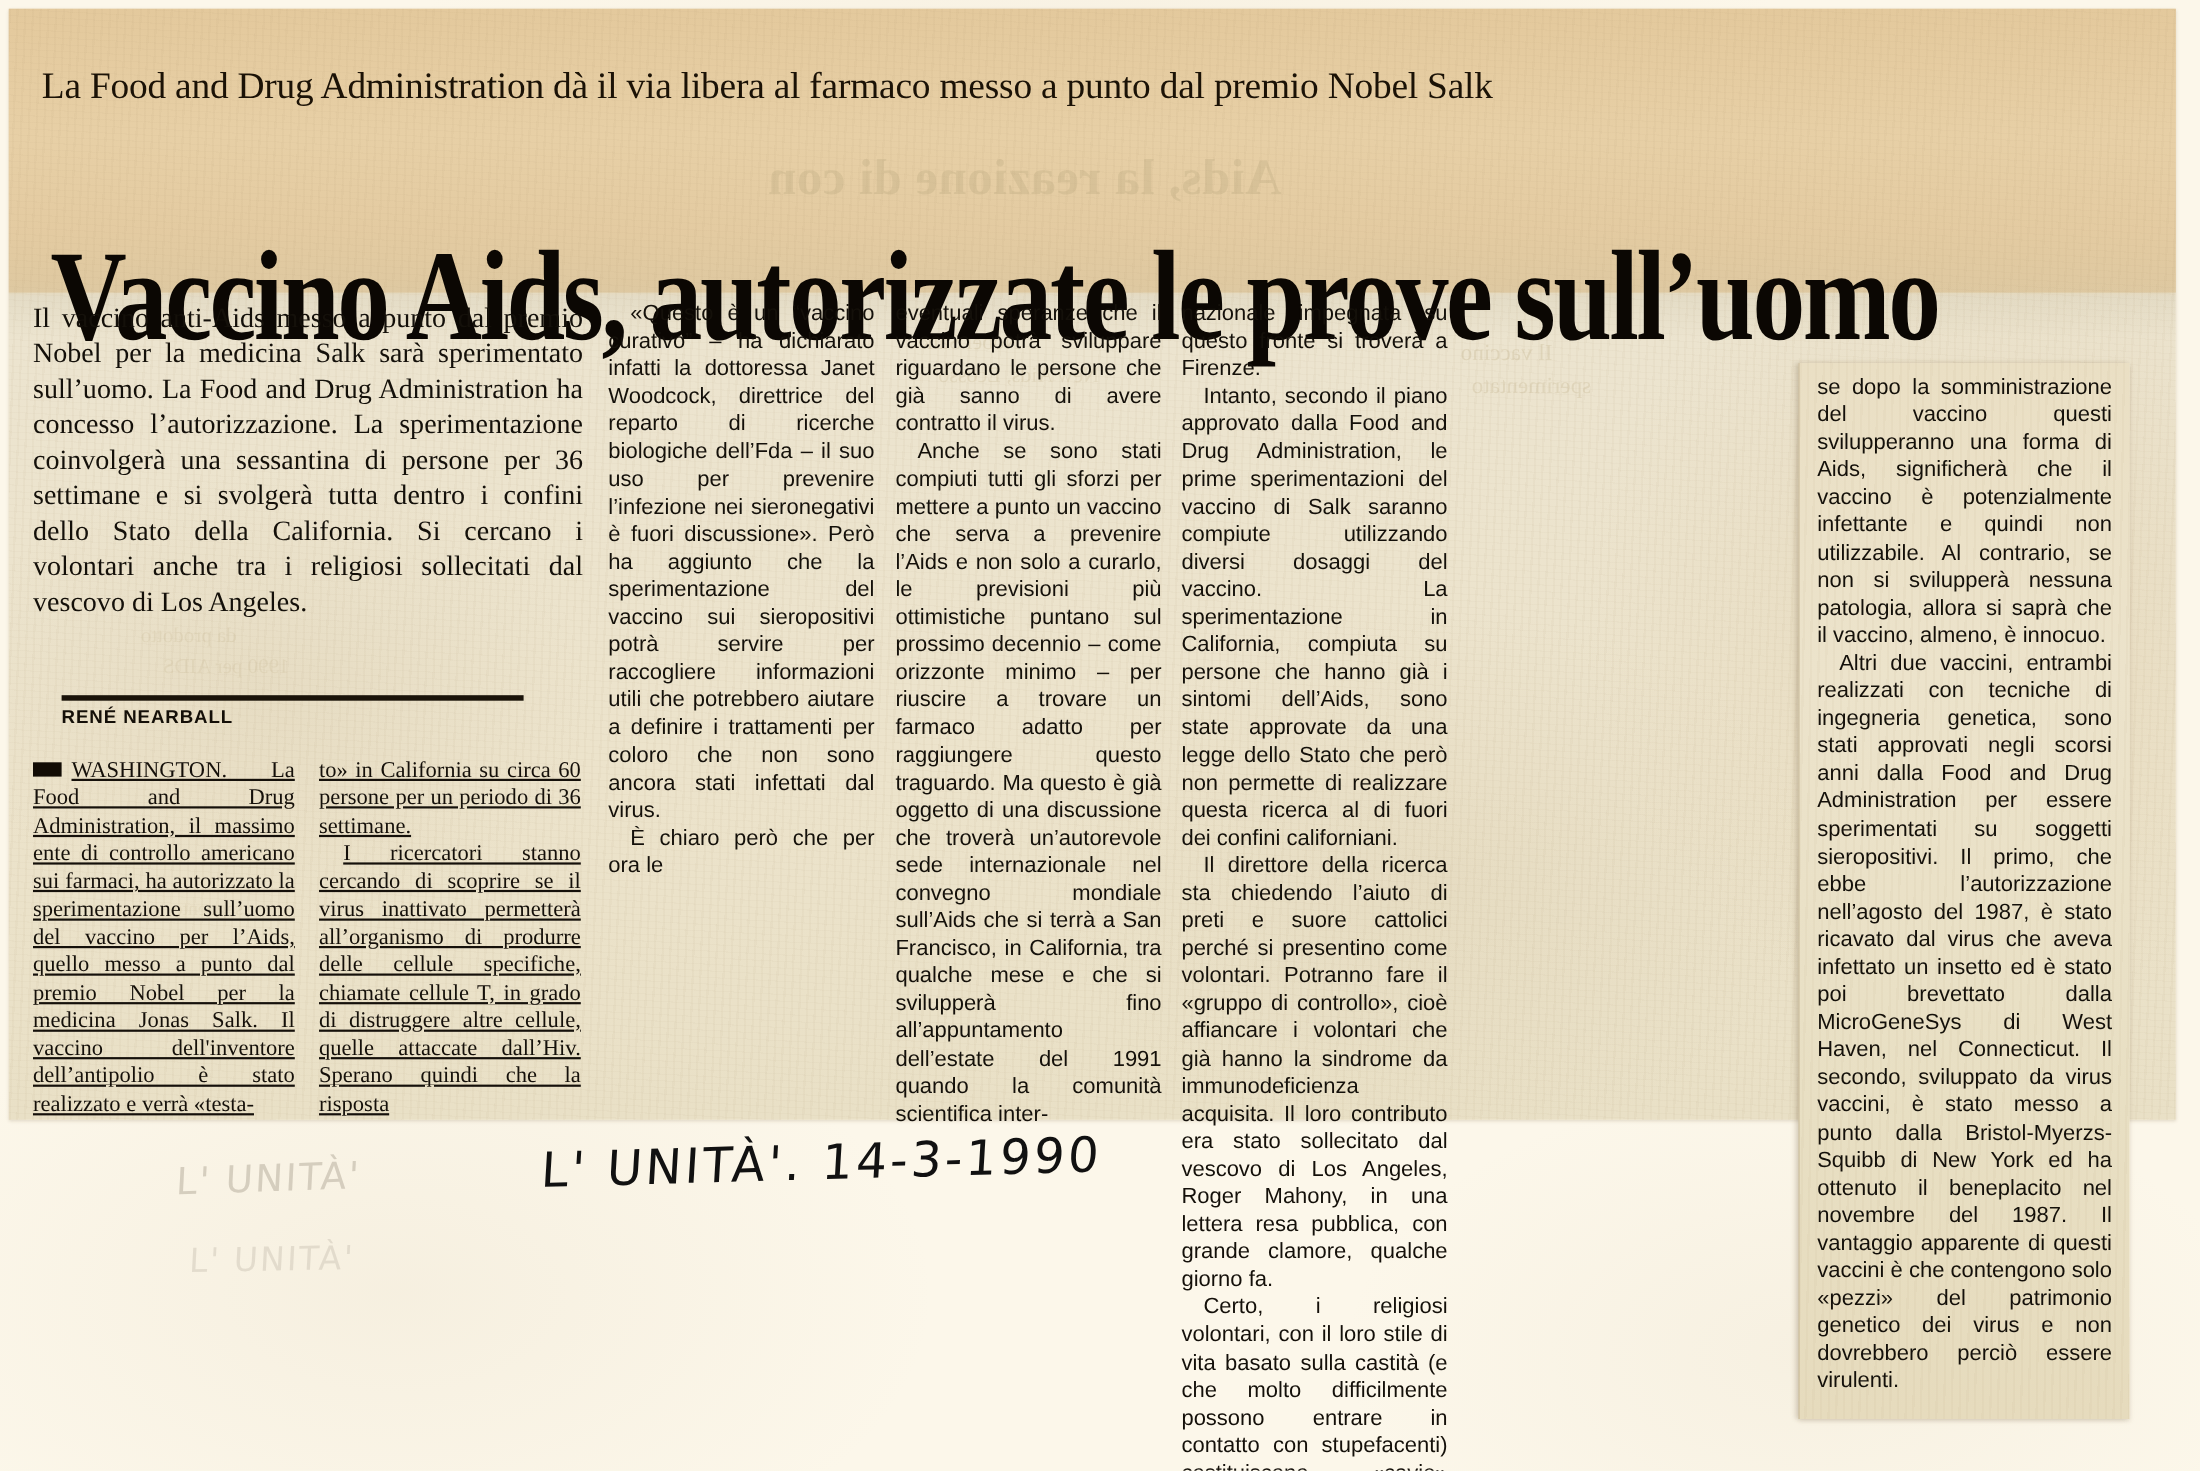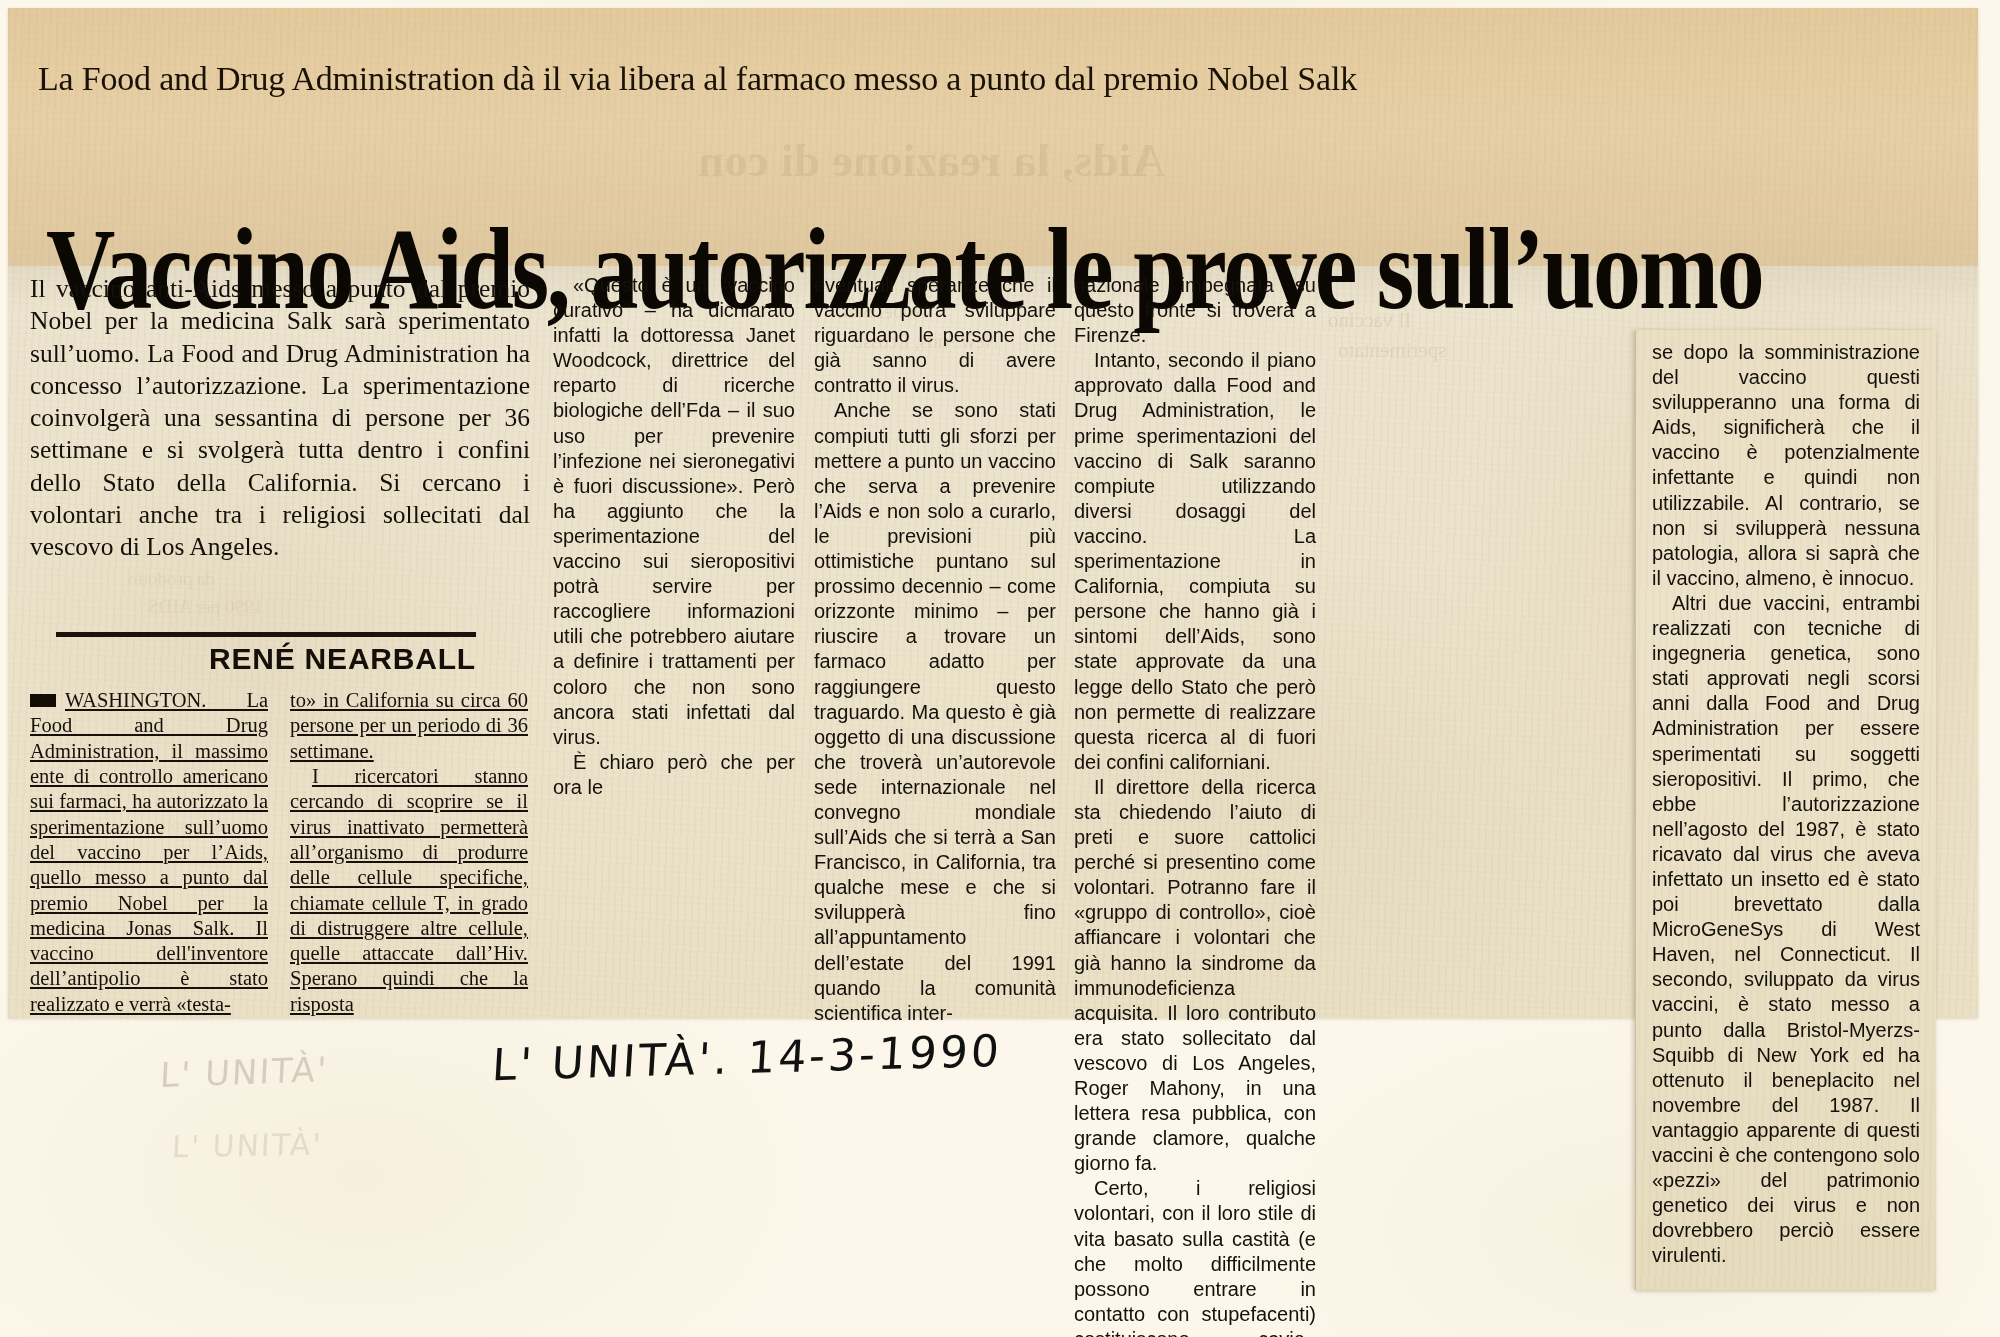--- a/index.html
+++ b/index.html
@@ -104,23 +104,23 @@
     font-family:"Liberation Serif", serif;
     font-size:25.5px;line-height:1.265;
     text-align:justify;
     color:#14100a;
   }
 
   
   #byline-rule{position:absolute;left:48px;top:362px;width:420px;height:5px;background:#1a1309;}
   #byline{
     position:absolute;left:48px;top:372px;width:420px;
-    text-align:right;
+    text-align:left;
     font-family:"Liberation Sans", sans-serif;
-    font-weight:700;font-size:30px;letter-spacing:.8px;
+    font-weight:700;font-size:17px;letter-spacing:.8px;
     color:#140f08;
   }
 
   
   .serifcol{
     font-family:"Liberation Serif", serif;
     font-size:20.5px;line-height:1.235;
     text-align:justify;
     color:#15100a;
   }

